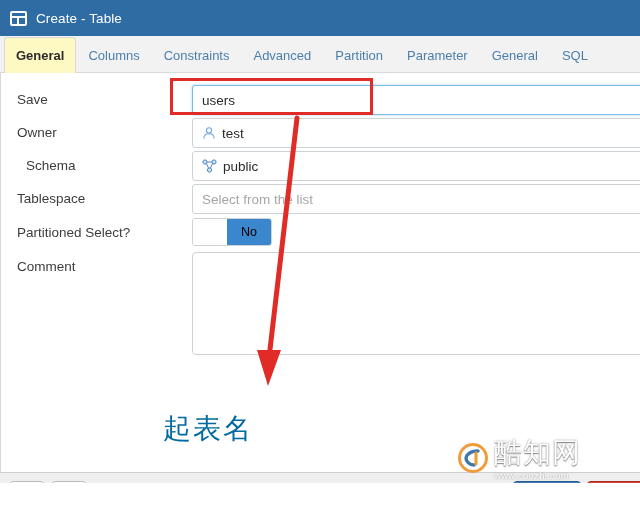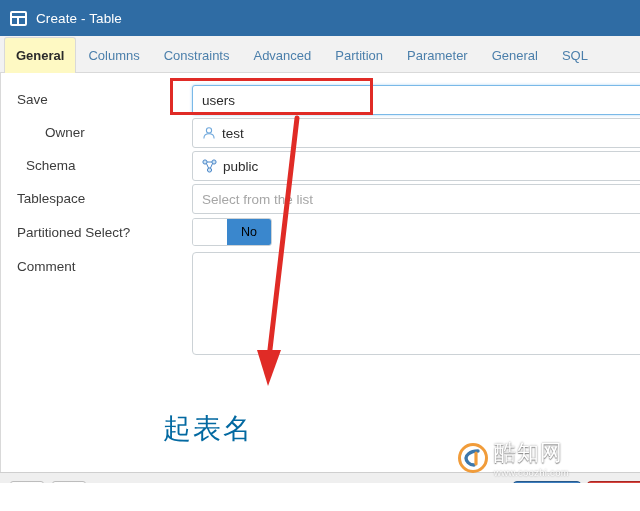--- a/index.html
+++ b/index.html
@@ -183,21 +183,21 @@
     z-index: 18;
     pointer-events: none;
   }
   #watermark .wm-logo { flex: 0 0 auto; }
   #watermark .wm-txt {
     margin-left: 6px;
     display: flex; flex-direction: column;
     line-height: 1;
   }
   #watermark .wm-cn {
-    font-size: 22px;
+    font-size: 28px;
     color: #ffffff;
     font-family: "DejaVu Sans", sans-serif;
     letter-spacing: 1px;
     text-shadow: 0 0 2px rgba(120,120,120,.9), 0 1px 1px rgba(90,90,90,.8);
   }
   #watermark .wm-url {
     font-size: 9.5px;
     color: #ffffff;
     margin-top: 4px;
     letter-spacing: .3px;
@@ -291,21 +291,21 @@
 
   <div id="panel">
 
     <div class="flabel" style="top:19px;">Save</div>
     <div class="fctl" style="top:12px;">
       <div class="txtfield focused">
         <span>users</span>
       </div>
     </div>
 
-    <div class="flabel" style="top:52px;margin-left:28px;">Owner</div>
+    <div class="flabel" style="top:52px;">Owner</div>
     <div class="fctl" style="top:45px;">
       <div class="txtfield">
         <span class="fieldicon">
           <svg width="14" height="14" viewBox="0 0 14 14">
             <circle cx="7" cy="4.4" r="2.6" fill="none" stroke="#6fa8dc" stroke-width="1.1"></circle>
             <path d="M1.9 12.4c0-2.9 2.3-4.6 5.1-4.6s5.1 1.7 5.1 4.6" fill="none" stroke="#6fa8dc" stroke-width="1.1"></path>
           </svg>
         </span>
         <span>test</span>
       </div>

